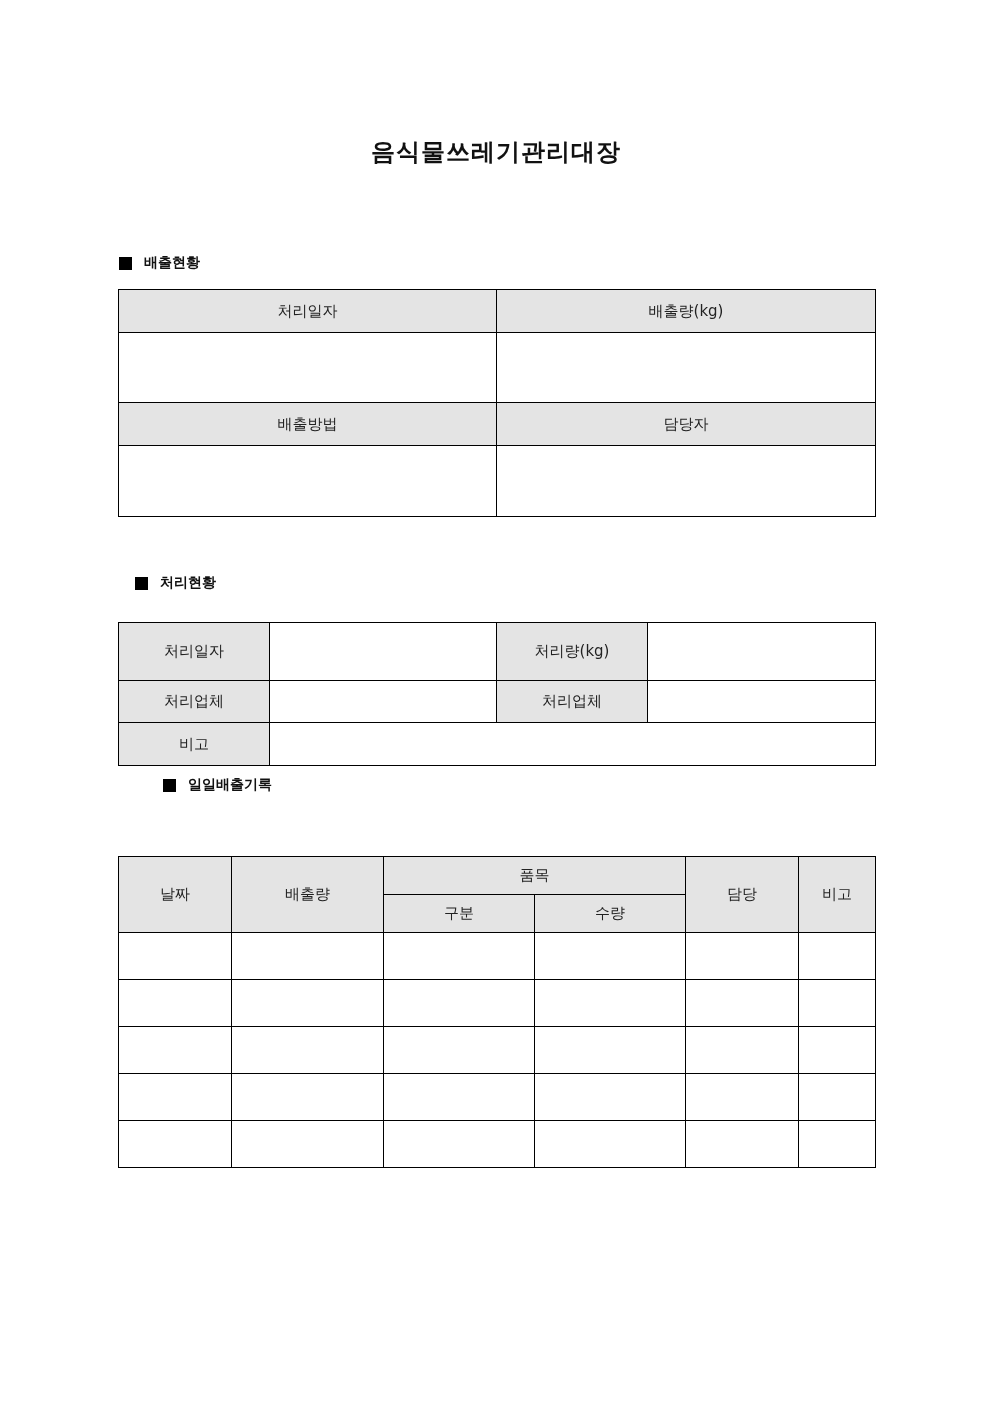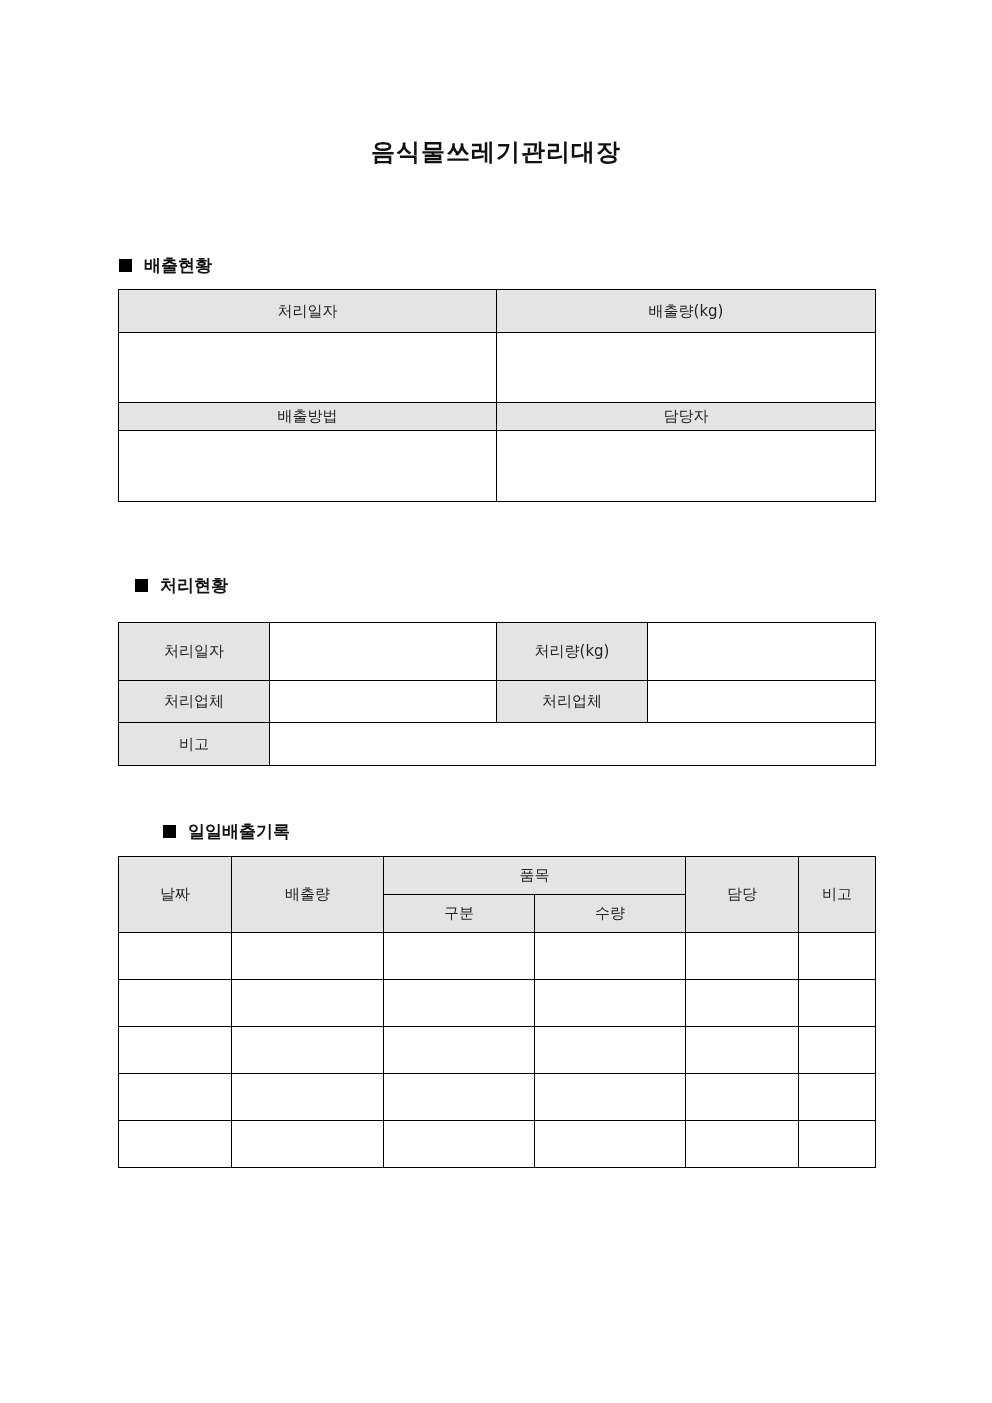--- a/index.html
+++ b/index.html
@@ -1,18 +1,18 @@
 <!DOCTYPE html>
 <html><head>
 <meta charset="utf-8">
 <style>
   html, body { margin: 0; padding: 0; background: #ffffff; }
   body { width: 992px; height: 1403px; position: relative; font-family: "DejaVu Sans", "Liberation Sans", sans-serif; color: #111; }
   .title { position: absolute; top: 136px; left: 0; width: 992px; text-align: center; font-size: 24px; font-weight: bold; letter-spacing: 1px; }
-  .section-heading { position: absolute; left: 119px; font-size: 17px; font-weight: bold; display: flex; align-items: center; }
+  .section-heading { position: absolute; left: 119px; font-size: 14px; font-weight: bold; display: flex; align-items: center; }
   .sq { display: inline-block; width: 13px; height: 13px; background: #000; margin-right: 12px; }
   table { position: absolute; border-collapse: collapse; table-layout: fixed; }
   td { border: 1px solid #000; font-size: 15px; text-align: center; vertical-align: middle; padding: 0; color: #222; }
   td.h { background: #e4e4e4; }
 </style>
 </head>
 <body>
 
 <div class="title">음식물쓰레기관리대장</div>
 
@@ -27,21 +27,21 @@
     </colgroup>
   <tbody>
       <tr style="height:43px;">
     <td class="h">처리일자</td>
     <td class="h">배출량(kg)</td>
   </tr>
   <tr style="height:70px;">
     <td></td>
     <td></td>
   </tr>
-  <tr style="height:28px;">
+  <tr style="height:43px;">
     <td class="h">배출방법</td>
     <td class="h">담당자</td>
   </tr>
   <tr style="height:71px;">
     <td></td>
     <td></td>
   </tr>
 </tbody>
   </table>
 
@@ -69,21 +69,21 @@
     <td class="h">처리업체</td>
     <td></td>
   </tr>
   <tr style="height:43px;">
     <td class="h">비고</td>
     <td colspan="3"></td>
   </tr>
 </tbody>
   </table>
 
-<div class="section-heading" style="top:820px;padding-left:44px;">
+<div class="section-heading" style="top:776px;padding-left:44px;">
   <span class="sq"></span>
   <span>일일배출기록</span>
 </div>
 <table style="top:856px; left:118px; width:757px;">
   <colgroup>
     <col style="width:113px">
       <col style="width:152px">
       <col style="width:151px">
       <col style="width:151px">
       <col style="width:113px">

